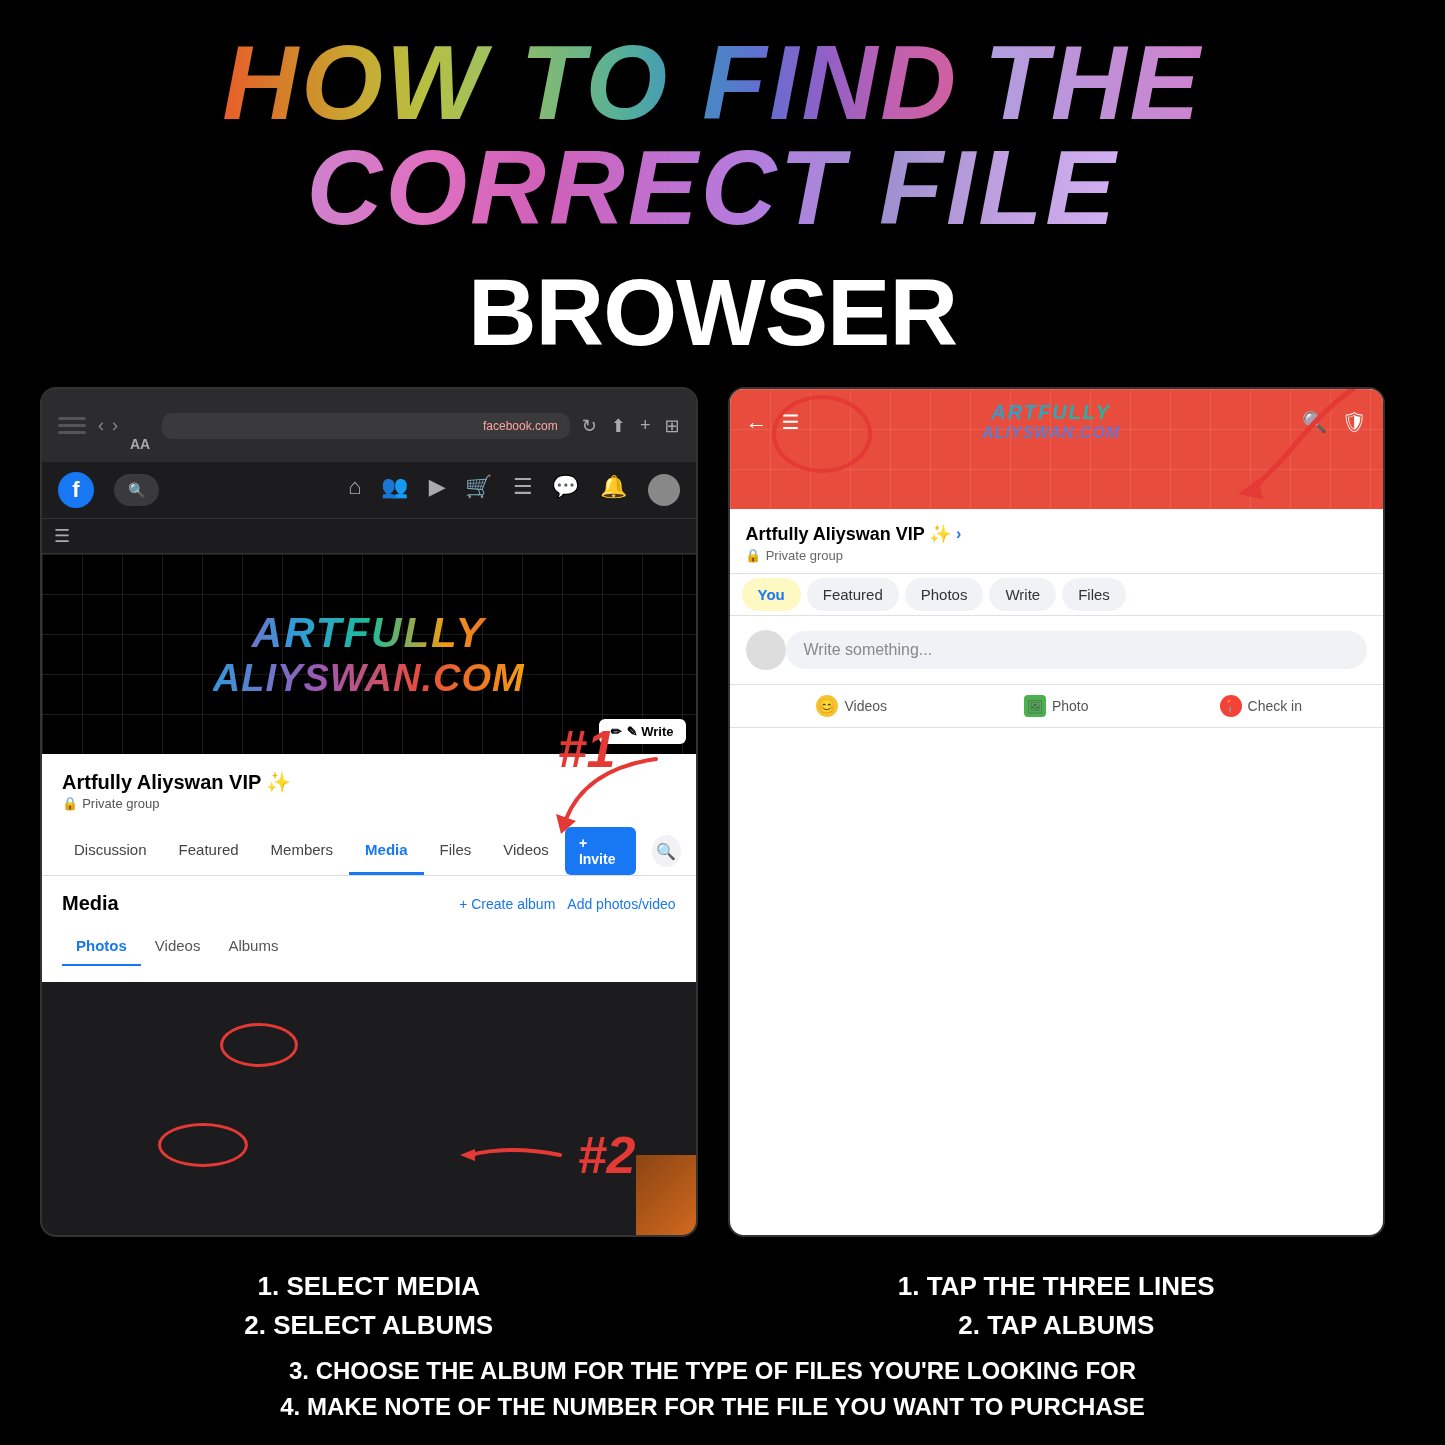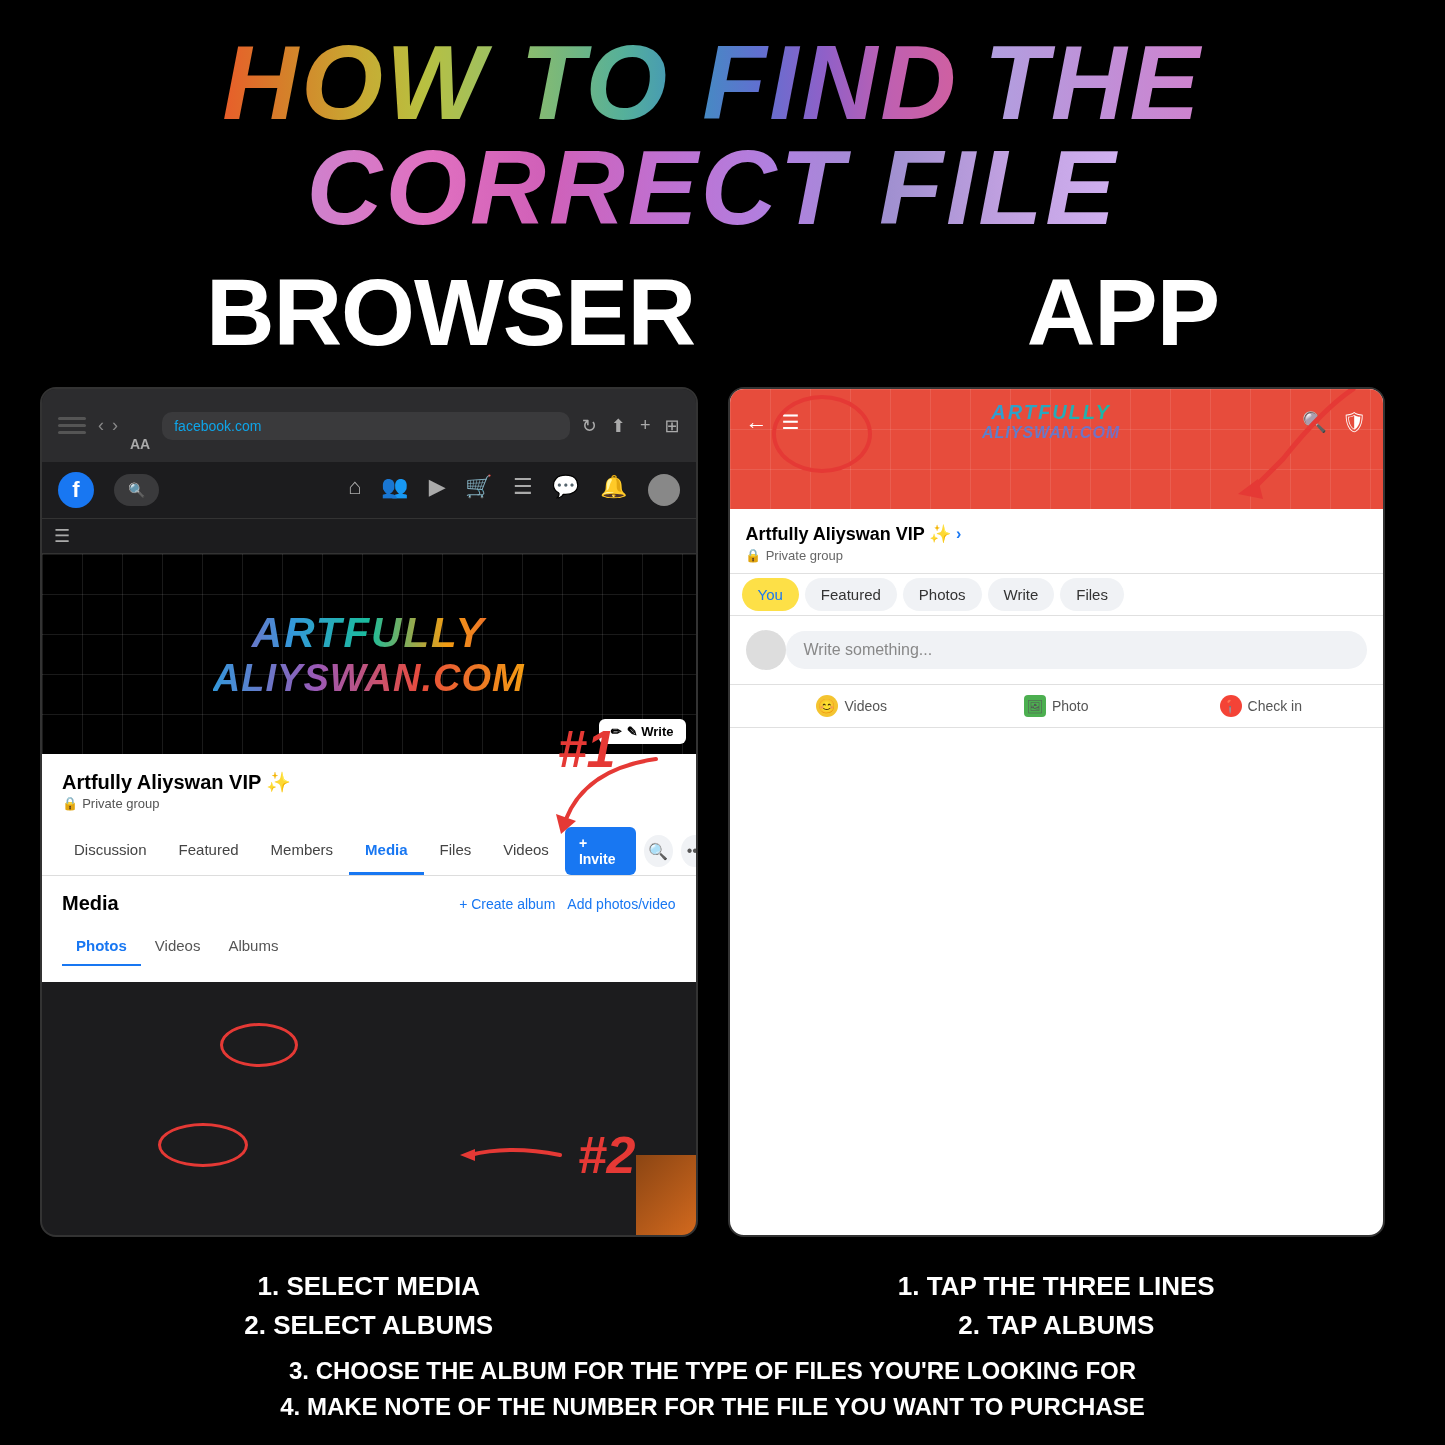--- a/index.html
+++ b/index.html
@@ -108,23 +108,23 @@
       font-size: 14px;
       font-weight: 600;
       margin-top: 37px;
     }
 
     .browser-url-bar {
       flex: 1;
       background: #3a3a3c;
       border-radius: 10px;
       padding: 6px 12px;
-      color: #0ea5e9;
-      font-size: 14px;
-      text-align: left;
+      color: #fca5a5;
+      font-size: 12px;
+      text-align: right;
     }
 
     .browser-actions {
       display: flex;
       gap: 14px;
       color: #aaa;
       font-size: 18px;
     }
 
     
@@ -272,21 +272,21 @@
 
     .group-tab.active {
       color: #1877f2;
       border-bottom: 3px solid #1877f2;
       font-weight: 600;
     }
 
     .group-tab-actions {
       margin-left: auto;
       display: flex;
-      gap: 8px;
+      gap: 16px;
       align-items: center;
     }
 
     .invite-btn {
       background: #1877f2;
       color: #fff;
       padding: 8px 14px;
       border-radius: 6px;
       font-size: 14px;
       font-weight: 600;
@@ -469,23 +469,23 @@
     .app-tab {
       padding: 8px 16px;
       border-radius: 20px;
       font-size: 15px;
       color: #333;
       background: #f0f2f5;
       white-space: nowrap;
     }
 
     .app-tab.active {
-      background: #fde047;
+      background: #fef9c3;
       color: #1877f2;
-      font-weight: 400;
+      font-weight: 700;
     }
 
     .app-post-box {
       background: #fff;
       padding: 14px 16px;
       display: flex;
       gap: 0;
       align-items: center;
       border-bottom: 1px solid #e0e0e0;
     }
@@ -595,21 +595,20 @@
 
   <div style="text-align:center; line-height:1; margin-bottom:8px;">
     <div style="display:inline;">
       <span class="title-how-to-find" style="font-size:105px;font-weight:900;text-transform:uppercase;font-style:italic;letter-spacing:3px;">HOW TO FIND</span>
       <span class="title-the-correct-file" style="font-size:105px;font-weight:900;text-transform:uppercase;font-style:italic;letter-spacing:3px;margin-left:20px;">THE CORRECT FILE</span>
     </div>
   </div>
 
   <div class="subtitle-row">
     <span class="subtitle-text">BROWSER</span>
-    <span class="subtitle-text">APP</span>
   </div>
 
   <div class="screenshots-row">
 
     <div class="browser-screenshot">
 
       <div class="browser-bar">
         <div class="browser-dots">
           <div class="browser-dot"></div>
           <div class="browser-dot"></div>

